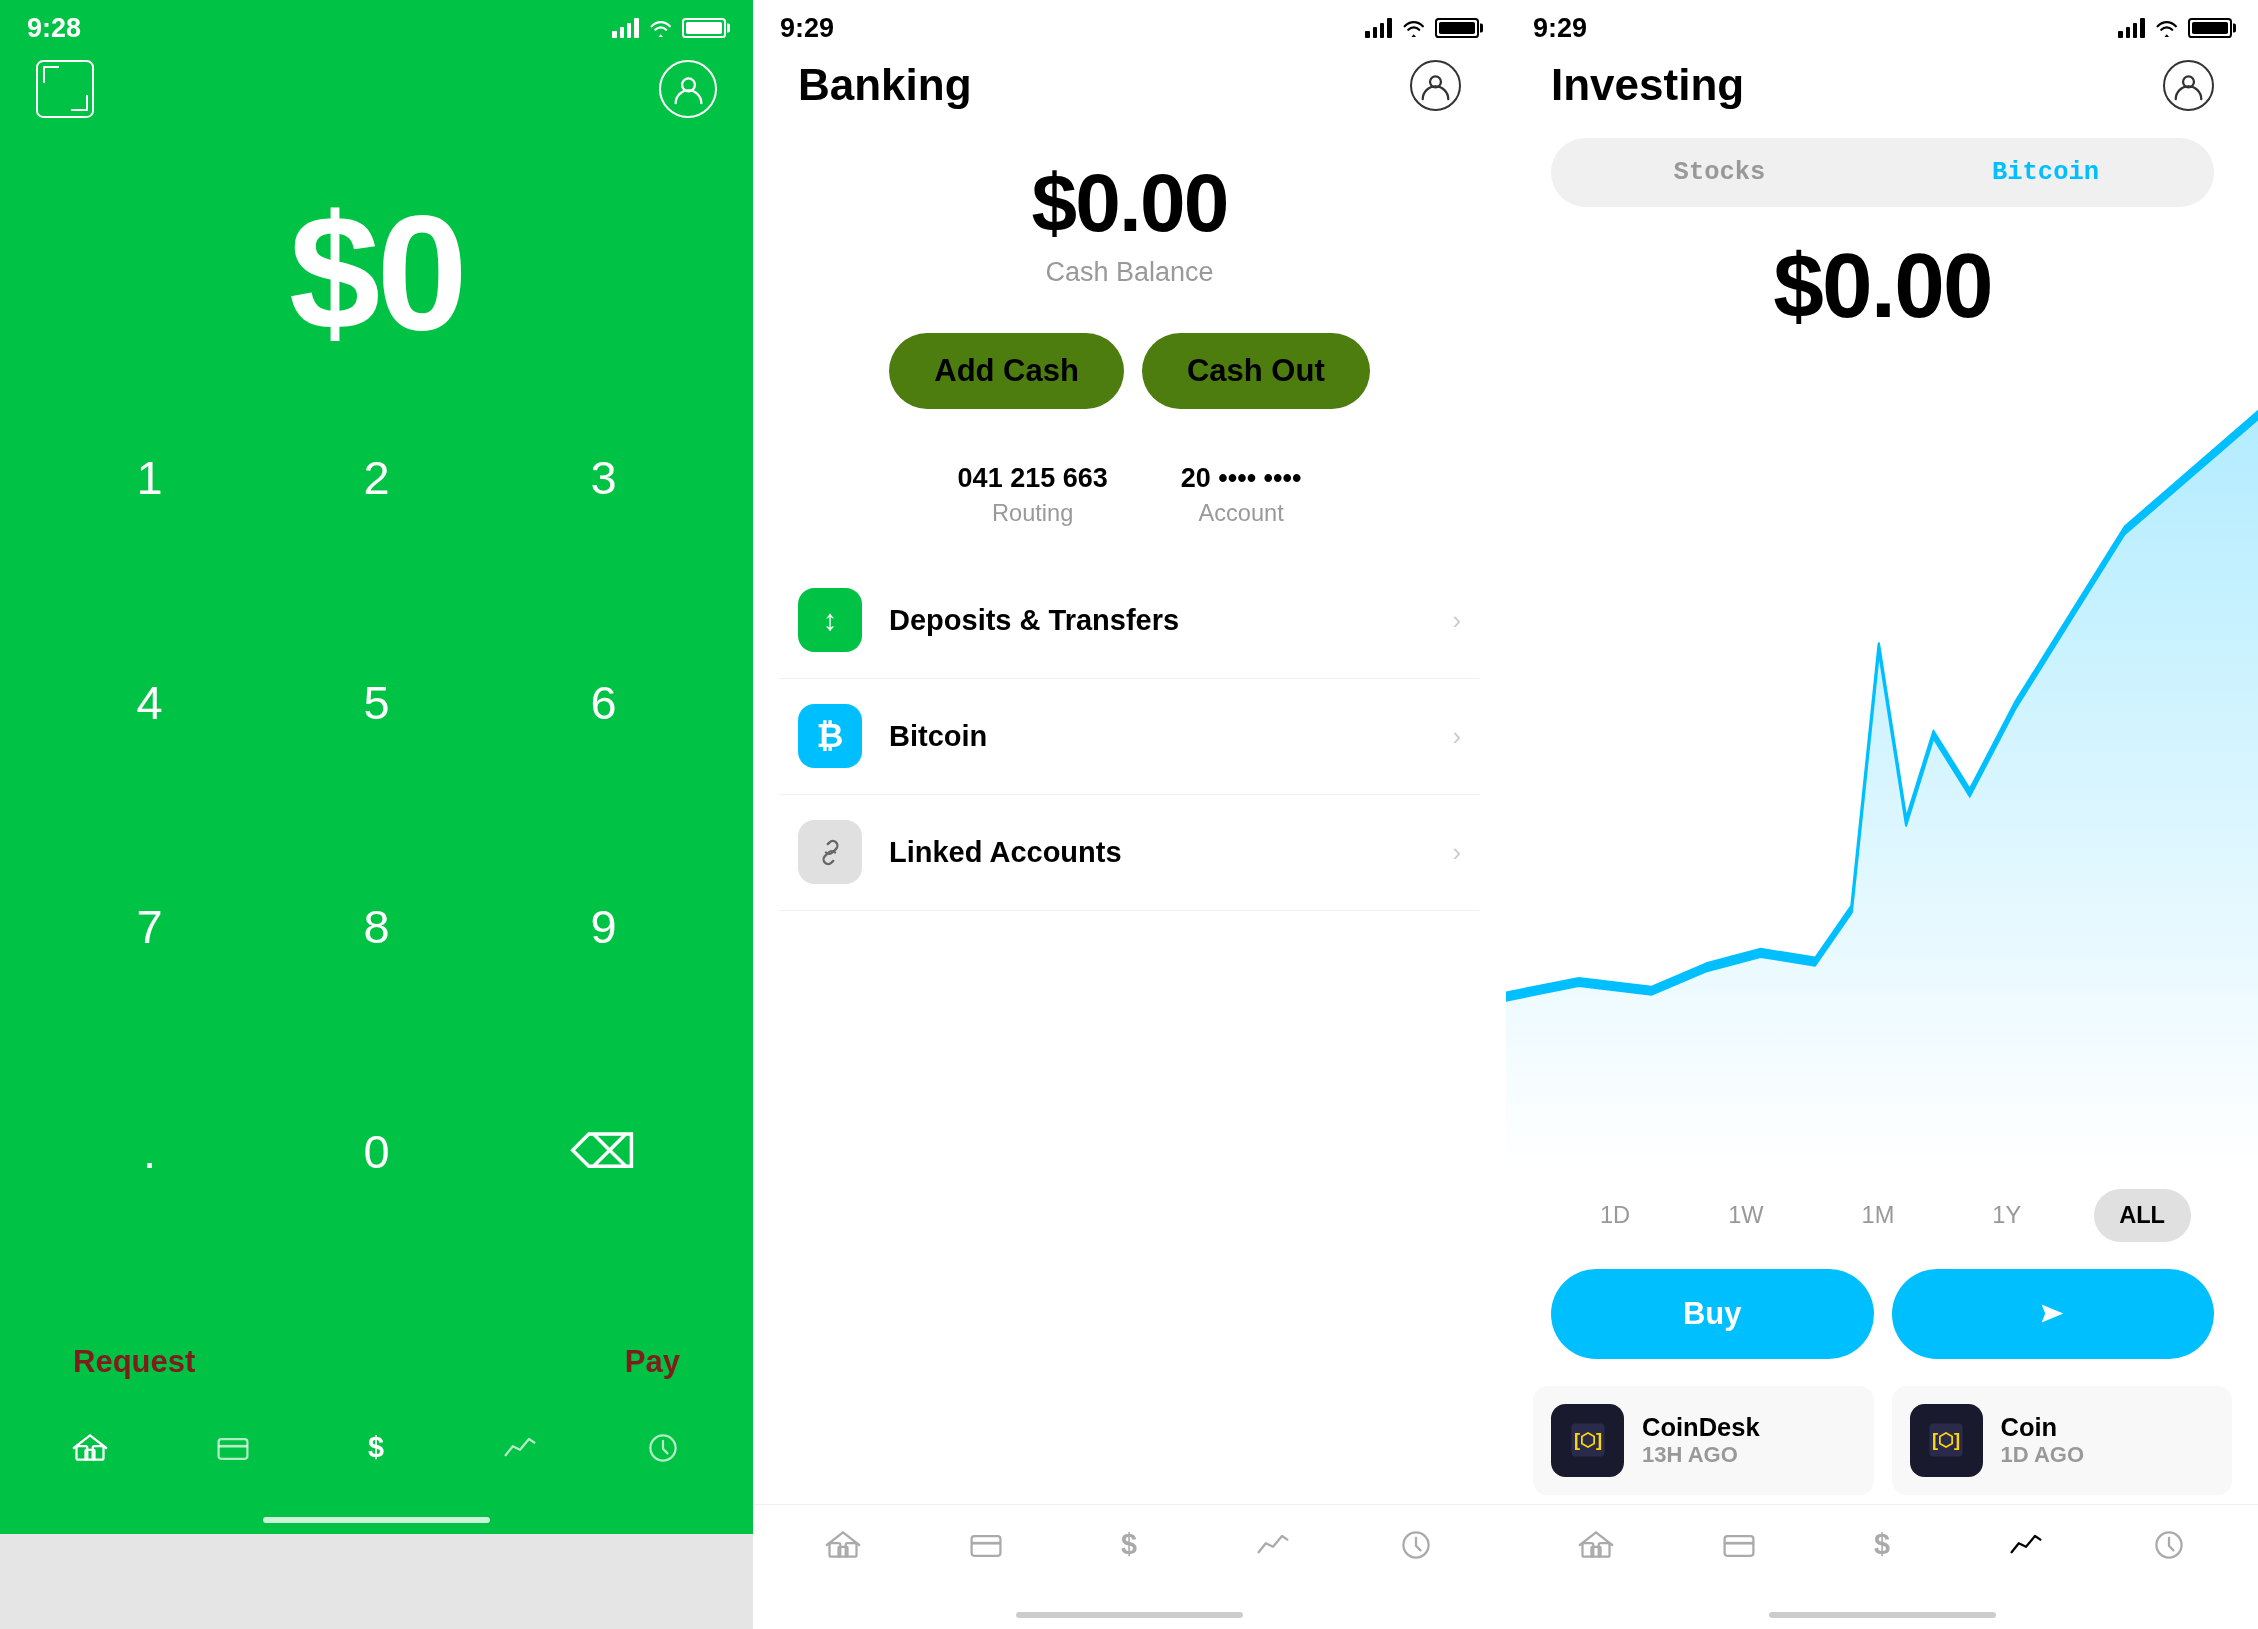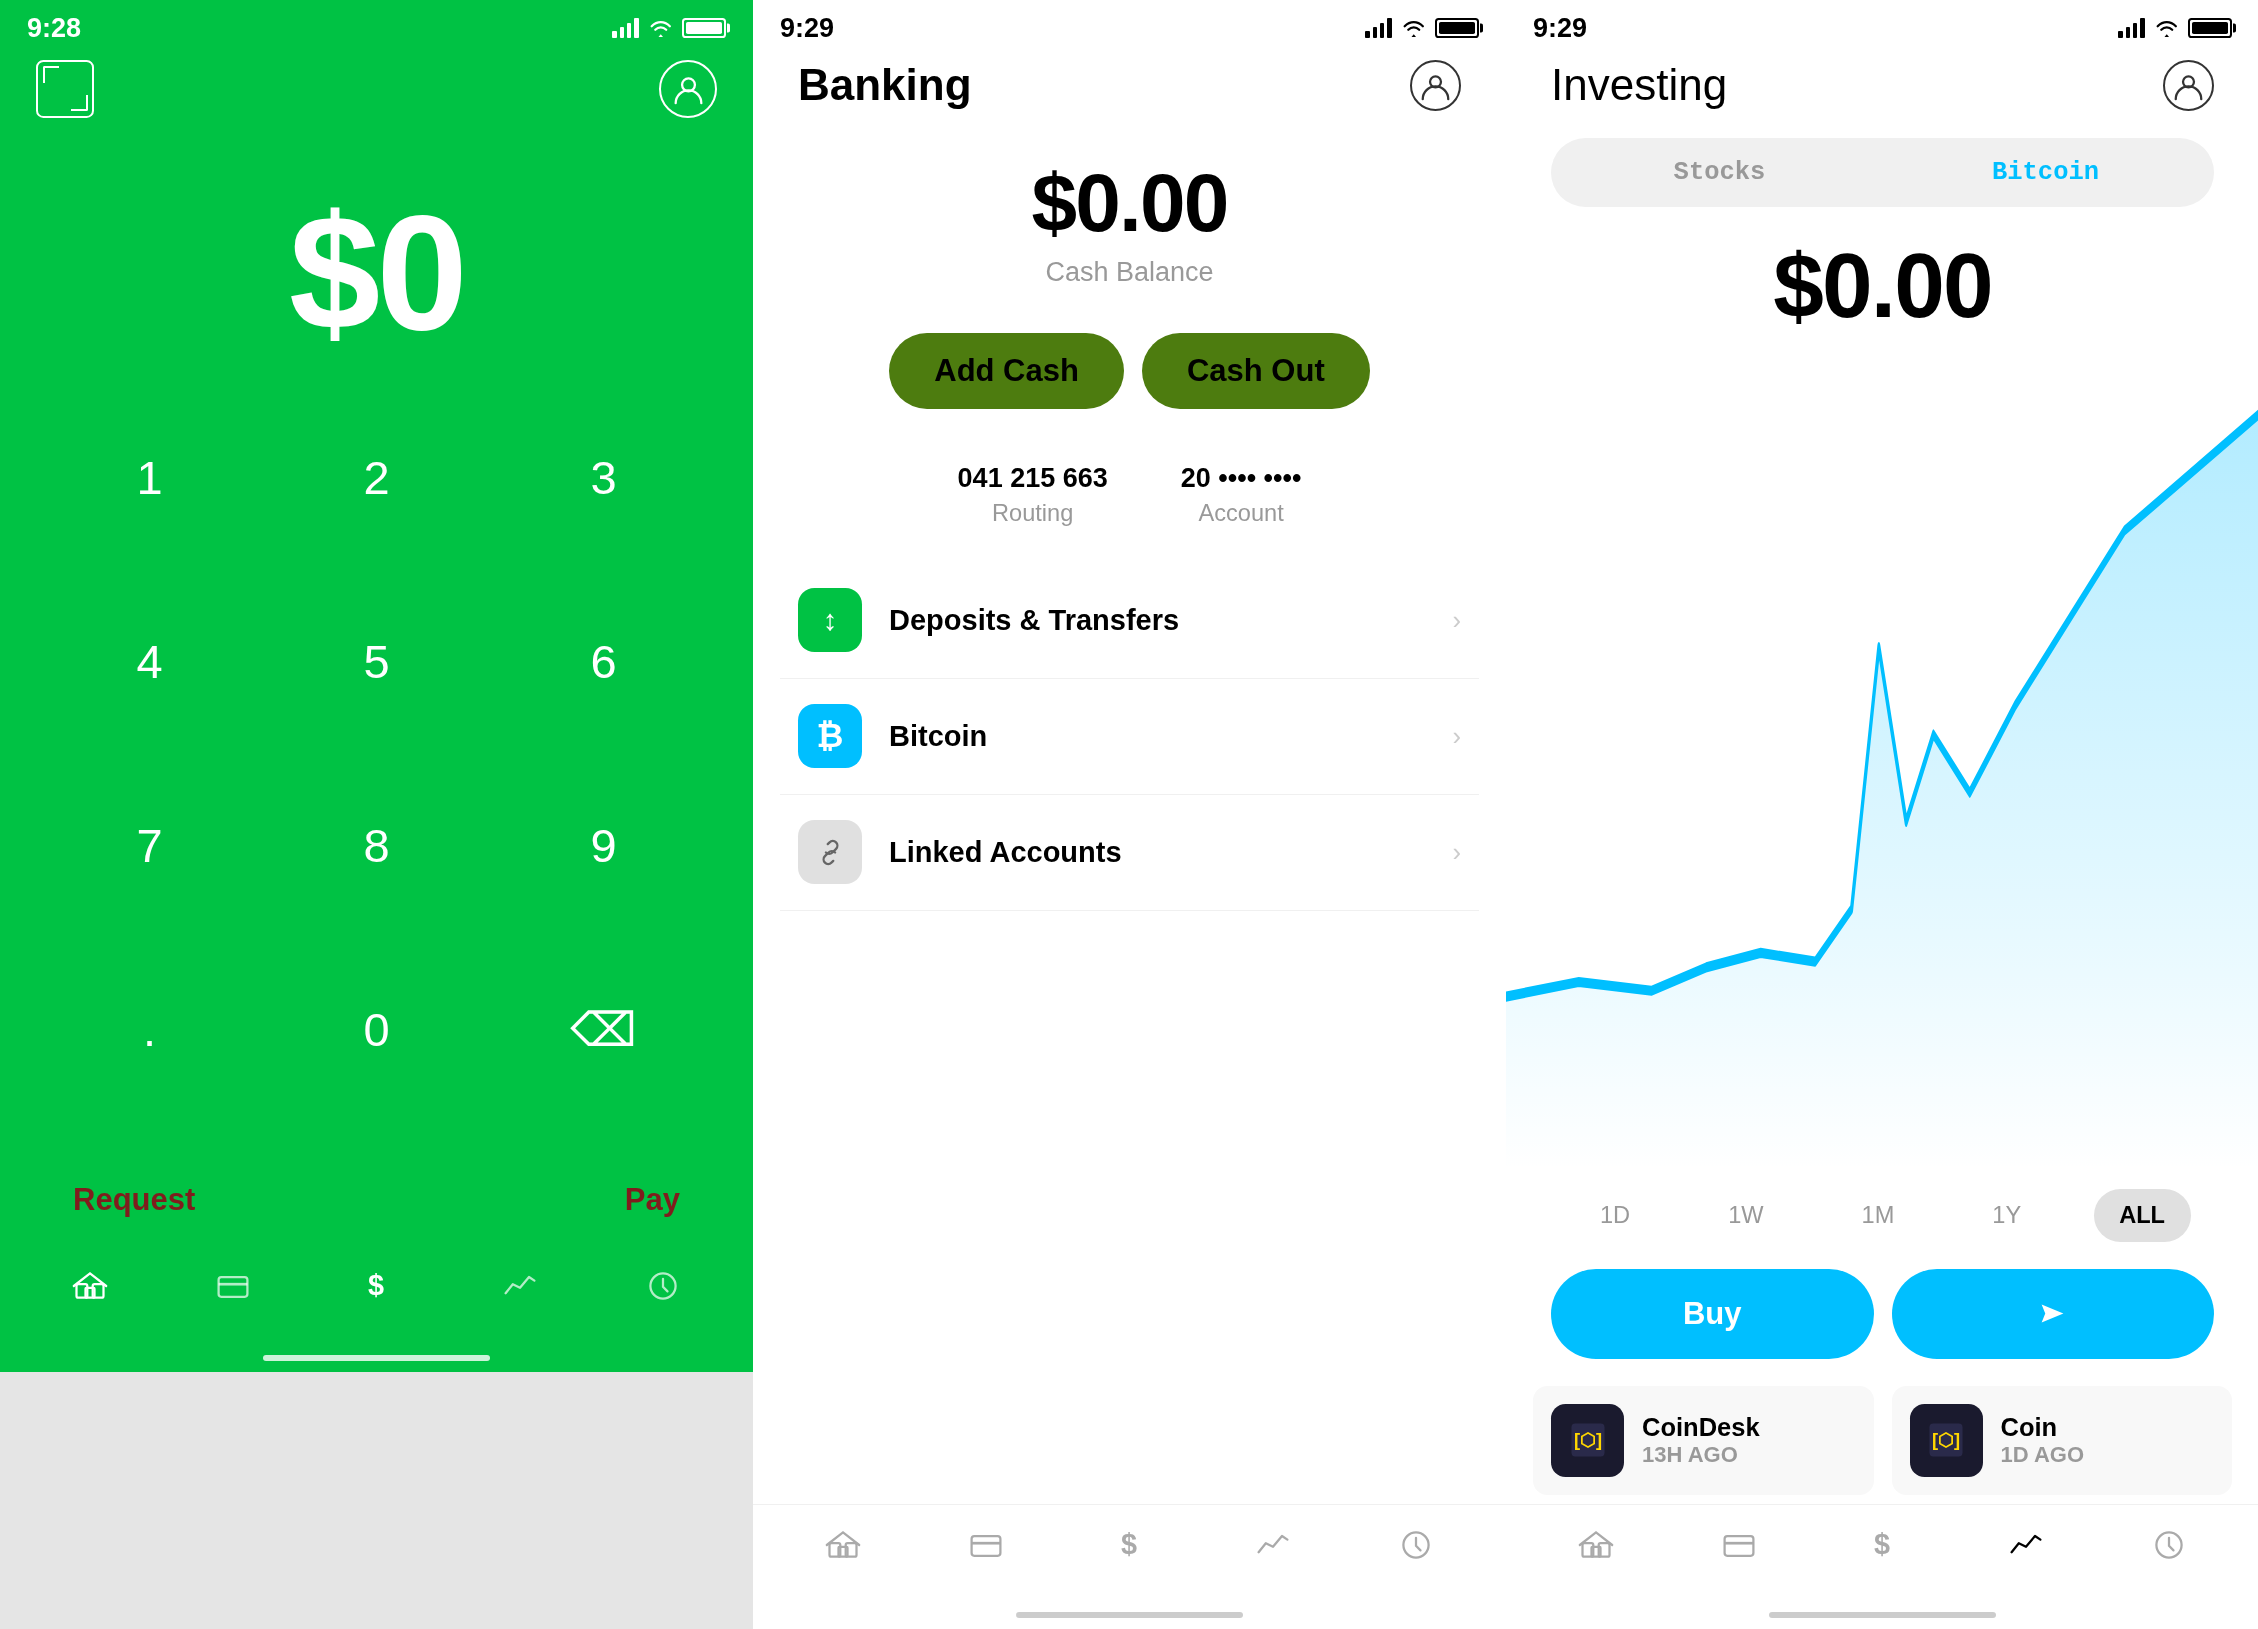--- a/index.html
+++ b/index.html
@@ -15,21 +15,21 @@
 
     .screens-container {
       display: flex;
       width: 2258px;
       height: 1629px;
     }
 
     
     .screen-1 {
       width: 753px;
-      height: 1372px;
+      height: 1534px;
       background: #00C244;
       position: relative;
       flex-shrink: 0;
       display: flex;
       flex-direction: column;
     }
 
     .status-bar {
       display: flex;
       justify-content: space-between;
@@ -368,21 +368,21 @@
     .screen-3 .battery-fill { background: #000; }
 
     .investing-header {
       display: flex;
       justify-content: space-between;
       align-items: center;
       padding: 9px 45px 18px;
     }
     .investing-title {
       font-size: 44px;
-      font-weight: 400;
+      font-weight: 700;
       color: #000;
       text-align: right;
     }
 
     .tab-selector {
       display: flex;
       background: #f0f0f0;
       border-radius: 45px;
       padding: 5.5px;
       margin: 9px 45px 18px;

